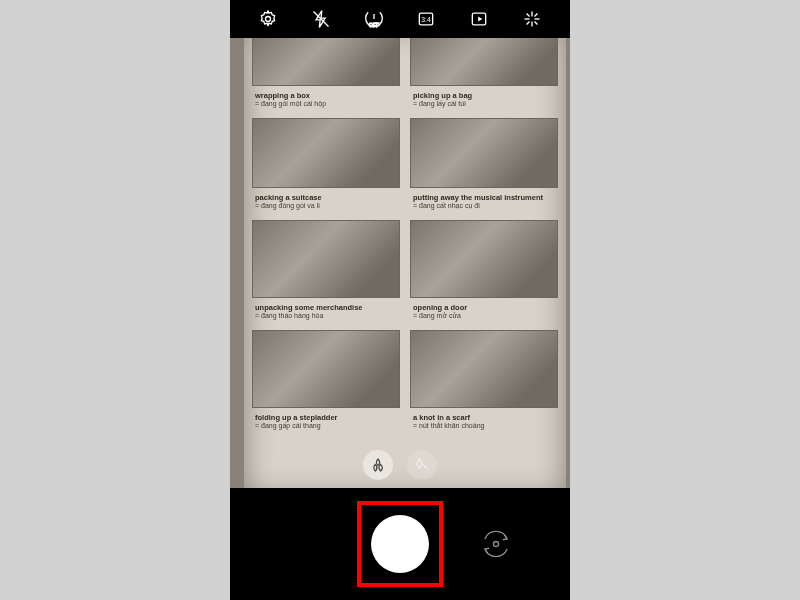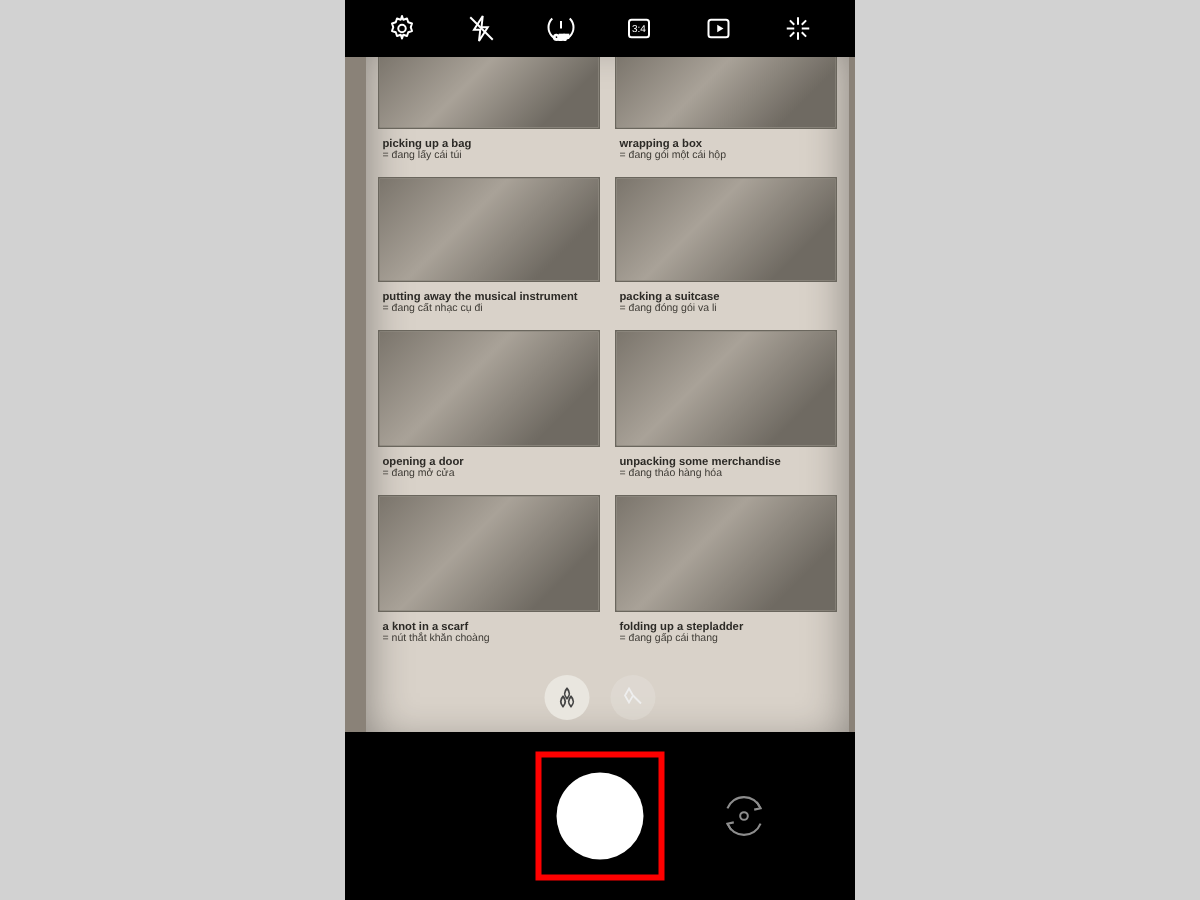--- a/index.html
+++ b/index.html
@@ -194,59 +194,59 @@
         <line x1="9" y1="15" x2="5.5" y2="18.5"></line>
       </svg>
     </div>
   </div>
 
   <div class="viewfinder">
     <div class="page">
       <div class="col">
         <div class="item-img h-sm"></div>
         <div class="caption">
+          <div class="caption-title">wrapping a box</div>
+          <div class="caption-sub">= đang gói một cái hộp</div>
+        </div>
+        <div class="item-img h-md"></div>
+        <div class="caption">
+          <div class="caption-title">packing a suitcase</div>
+          <div class="caption-sub">= đang đóng gói va li</div>
+        </div>
+        <div class="item-img h-lg"></div>
+        <div class="caption">
+          <div class="caption-title">unpacking some merchandise</div>
+          <div class="caption-sub">= đang tháo hàng hóa</div>
+        </div>
+        <div class="item-img h-lg"></div>
+        <div class="caption">
+          <div class="caption-title">folding up a stepladder</div>
+          <div class="caption-sub">= đang gấp cái thang</div>
+        </div>
+      </div>
+      <div class="col">
+        <div class="item-img h-sm"></div>
+        <div class="caption">
           <div class="caption-title">picking up a bag</div>
           <div class="caption-sub">= đang lấy cái túi</div>
         </div>
         <div class="item-img h-md"></div>
         <div class="caption">
           <div class="caption-title">putting away the musical instrument</div>
           <div class="caption-sub">= đang cất nhạc cụ đi</div>
         </div>
         <div class="item-img h-lg"></div>
         <div class="caption">
           <div class="caption-title">opening a door</div>
           <div class="caption-sub">= đang mở cửa</div>
         </div>
         <div class="item-img h-lg"></div>
         <div class="caption">
           <div class="caption-title">a knot in a scarf</div>
           <div class="caption-sub">= nút thắt khăn choàng</div>
-        </div>
-      </div>
-      <div class="col">
-        <div class="item-img h-sm"></div>
-        <div class="caption">
-          <div class="caption-title">wrapping a box</div>
-          <div class="caption-sub">= đang gói một cái hộp</div>
-        </div>
-        <div class="item-img h-md"></div>
-        <div class="caption">
-          <div class="caption-title">packing a suitcase</div>
-          <div class="caption-sub">= đang đóng gói va li</div>
-        </div>
-        <div class="item-img h-lg"></div>
-        <div class="caption">
-          <div class="caption-title">unpacking some merchandise</div>
-          <div class="caption-sub">= đang tháo hàng hóa</div>
-        </div>
-        <div class="item-img h-lg"></div>
-        <div class="caption">
-          <div class="caption-title">folding up a stepladder</div>
-          <div class="caption-sub">= đang gấp cái thang</div>
         </div>
       </div>
     </div>
 
     <div class="bubble-row">
       <div class="bubble">
         <svg viewBox="0 0 24 24" fill="none" stroke="#444" stroke-width="1.8">
           <path d="M12 3 C15 6 15 10 12 13 C9 10 9 6 12 3 Z"></path>
           <path d="M8 11 C11 14 11 18 8 21 C5 18 5 14 8 11 Z"></path>
           <path d="M16 11 C19 14 19 18 16 21 C13 18 13 14 16 11 Z"></path>

